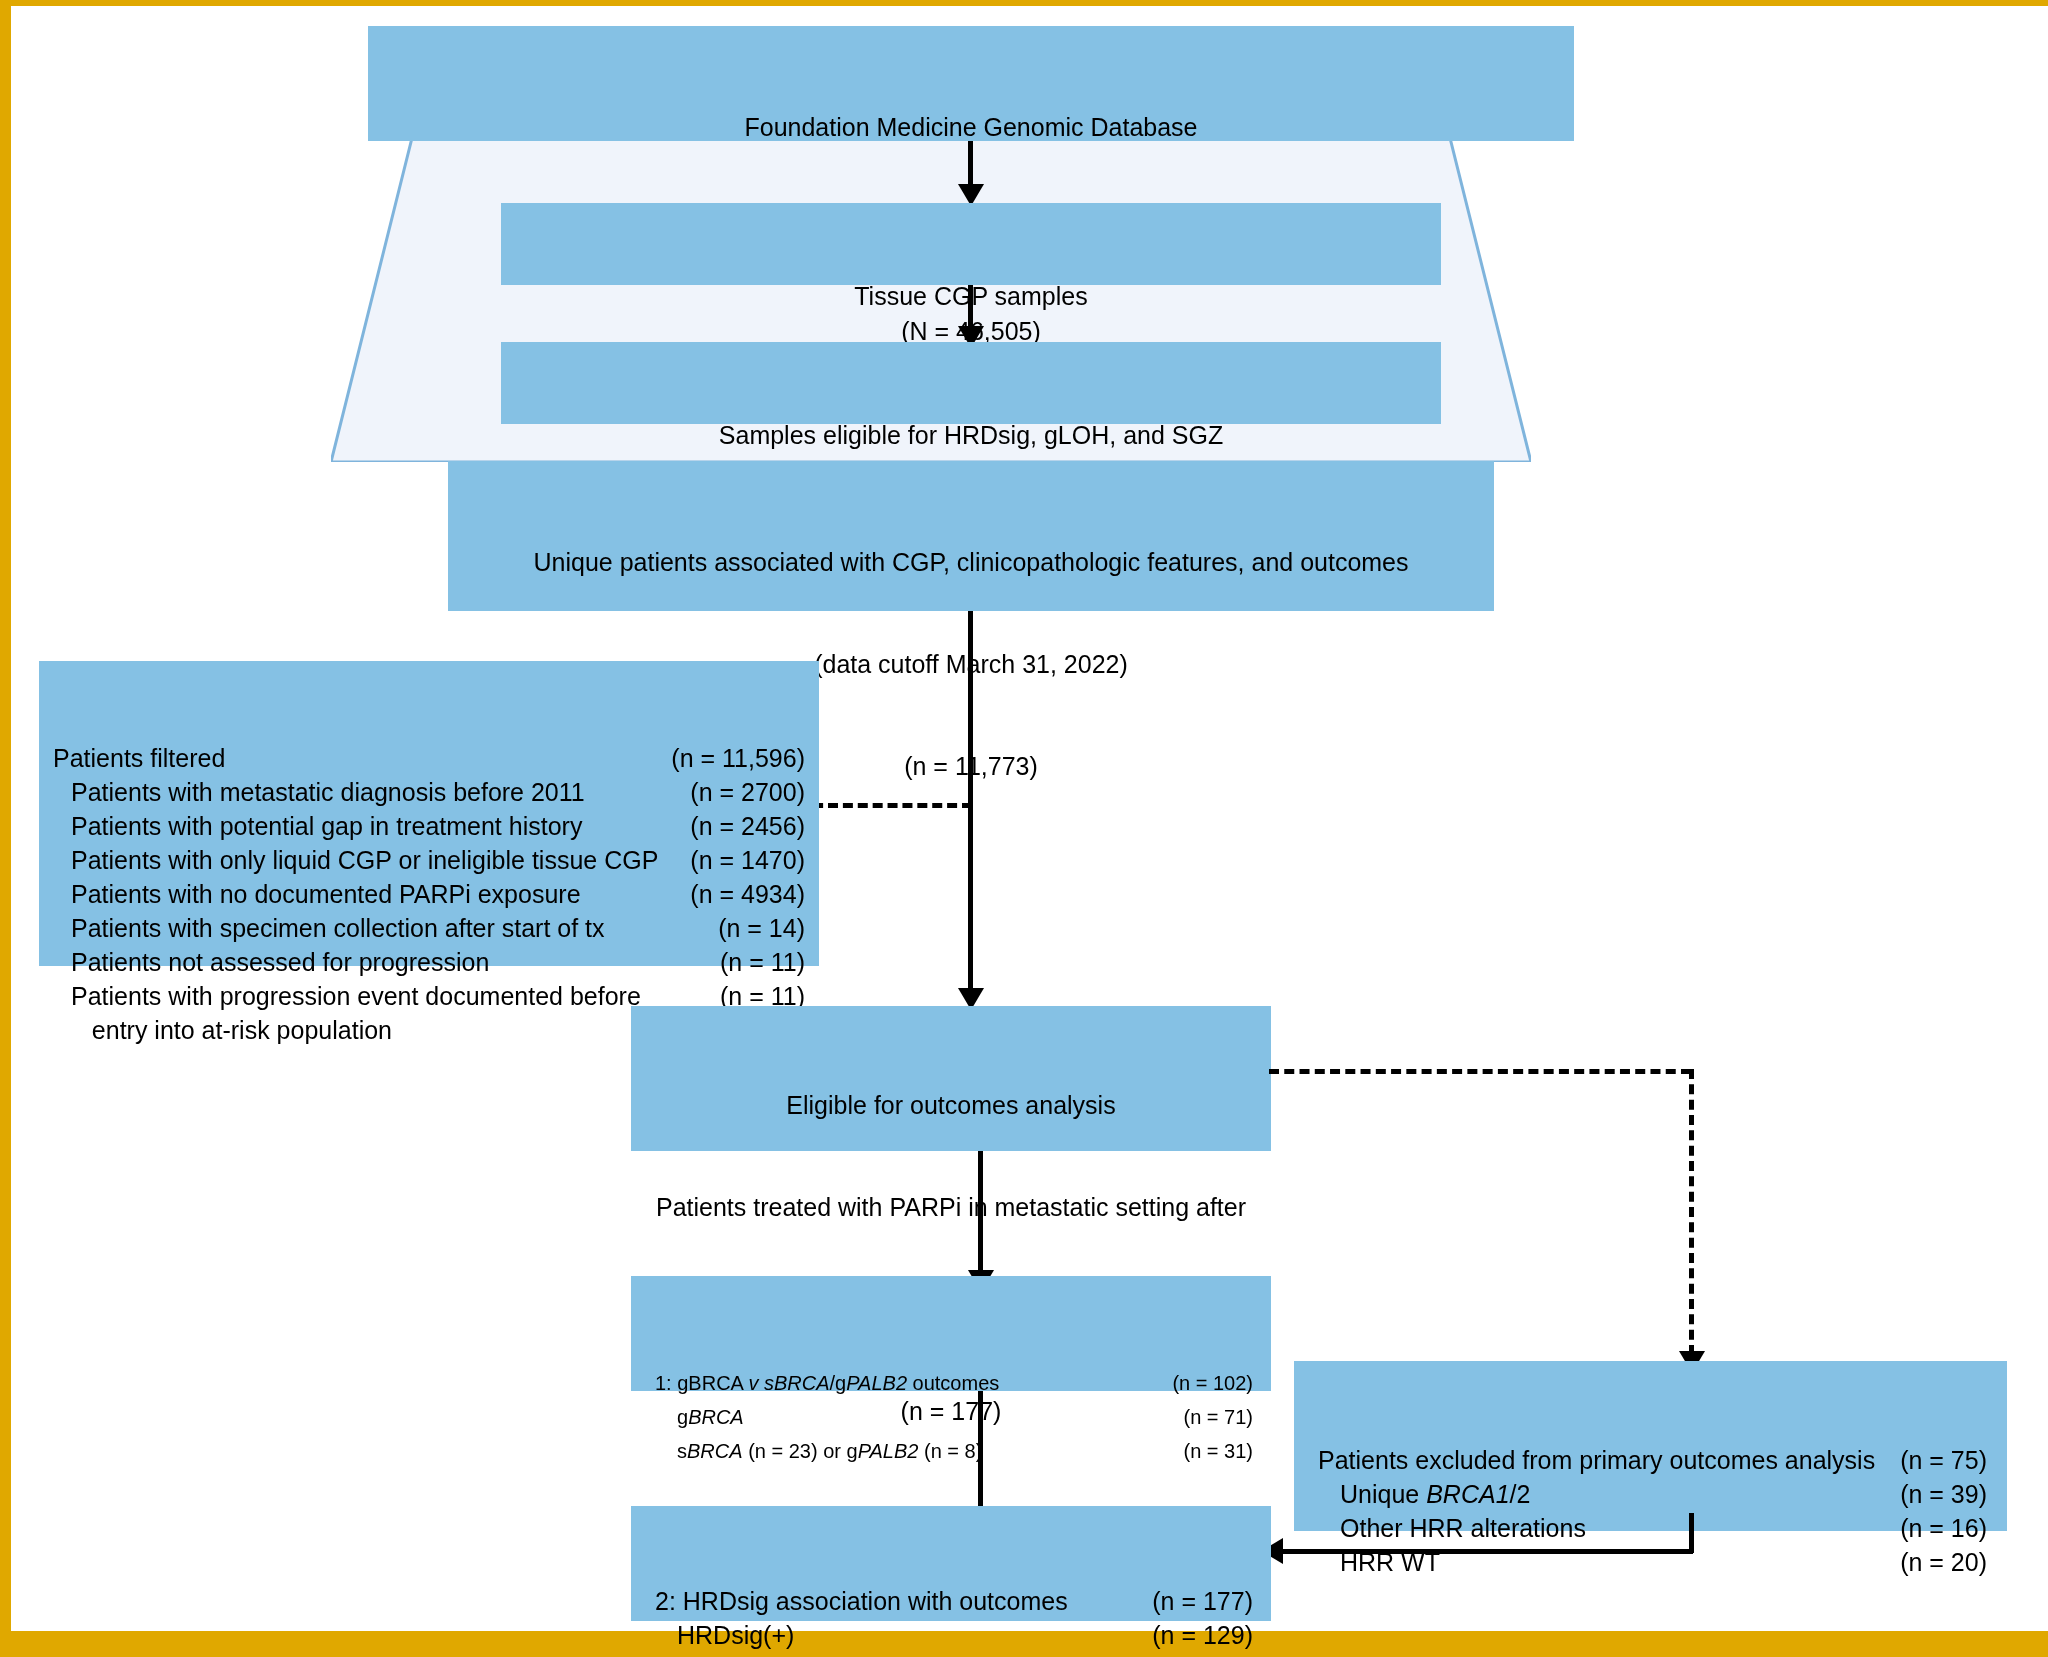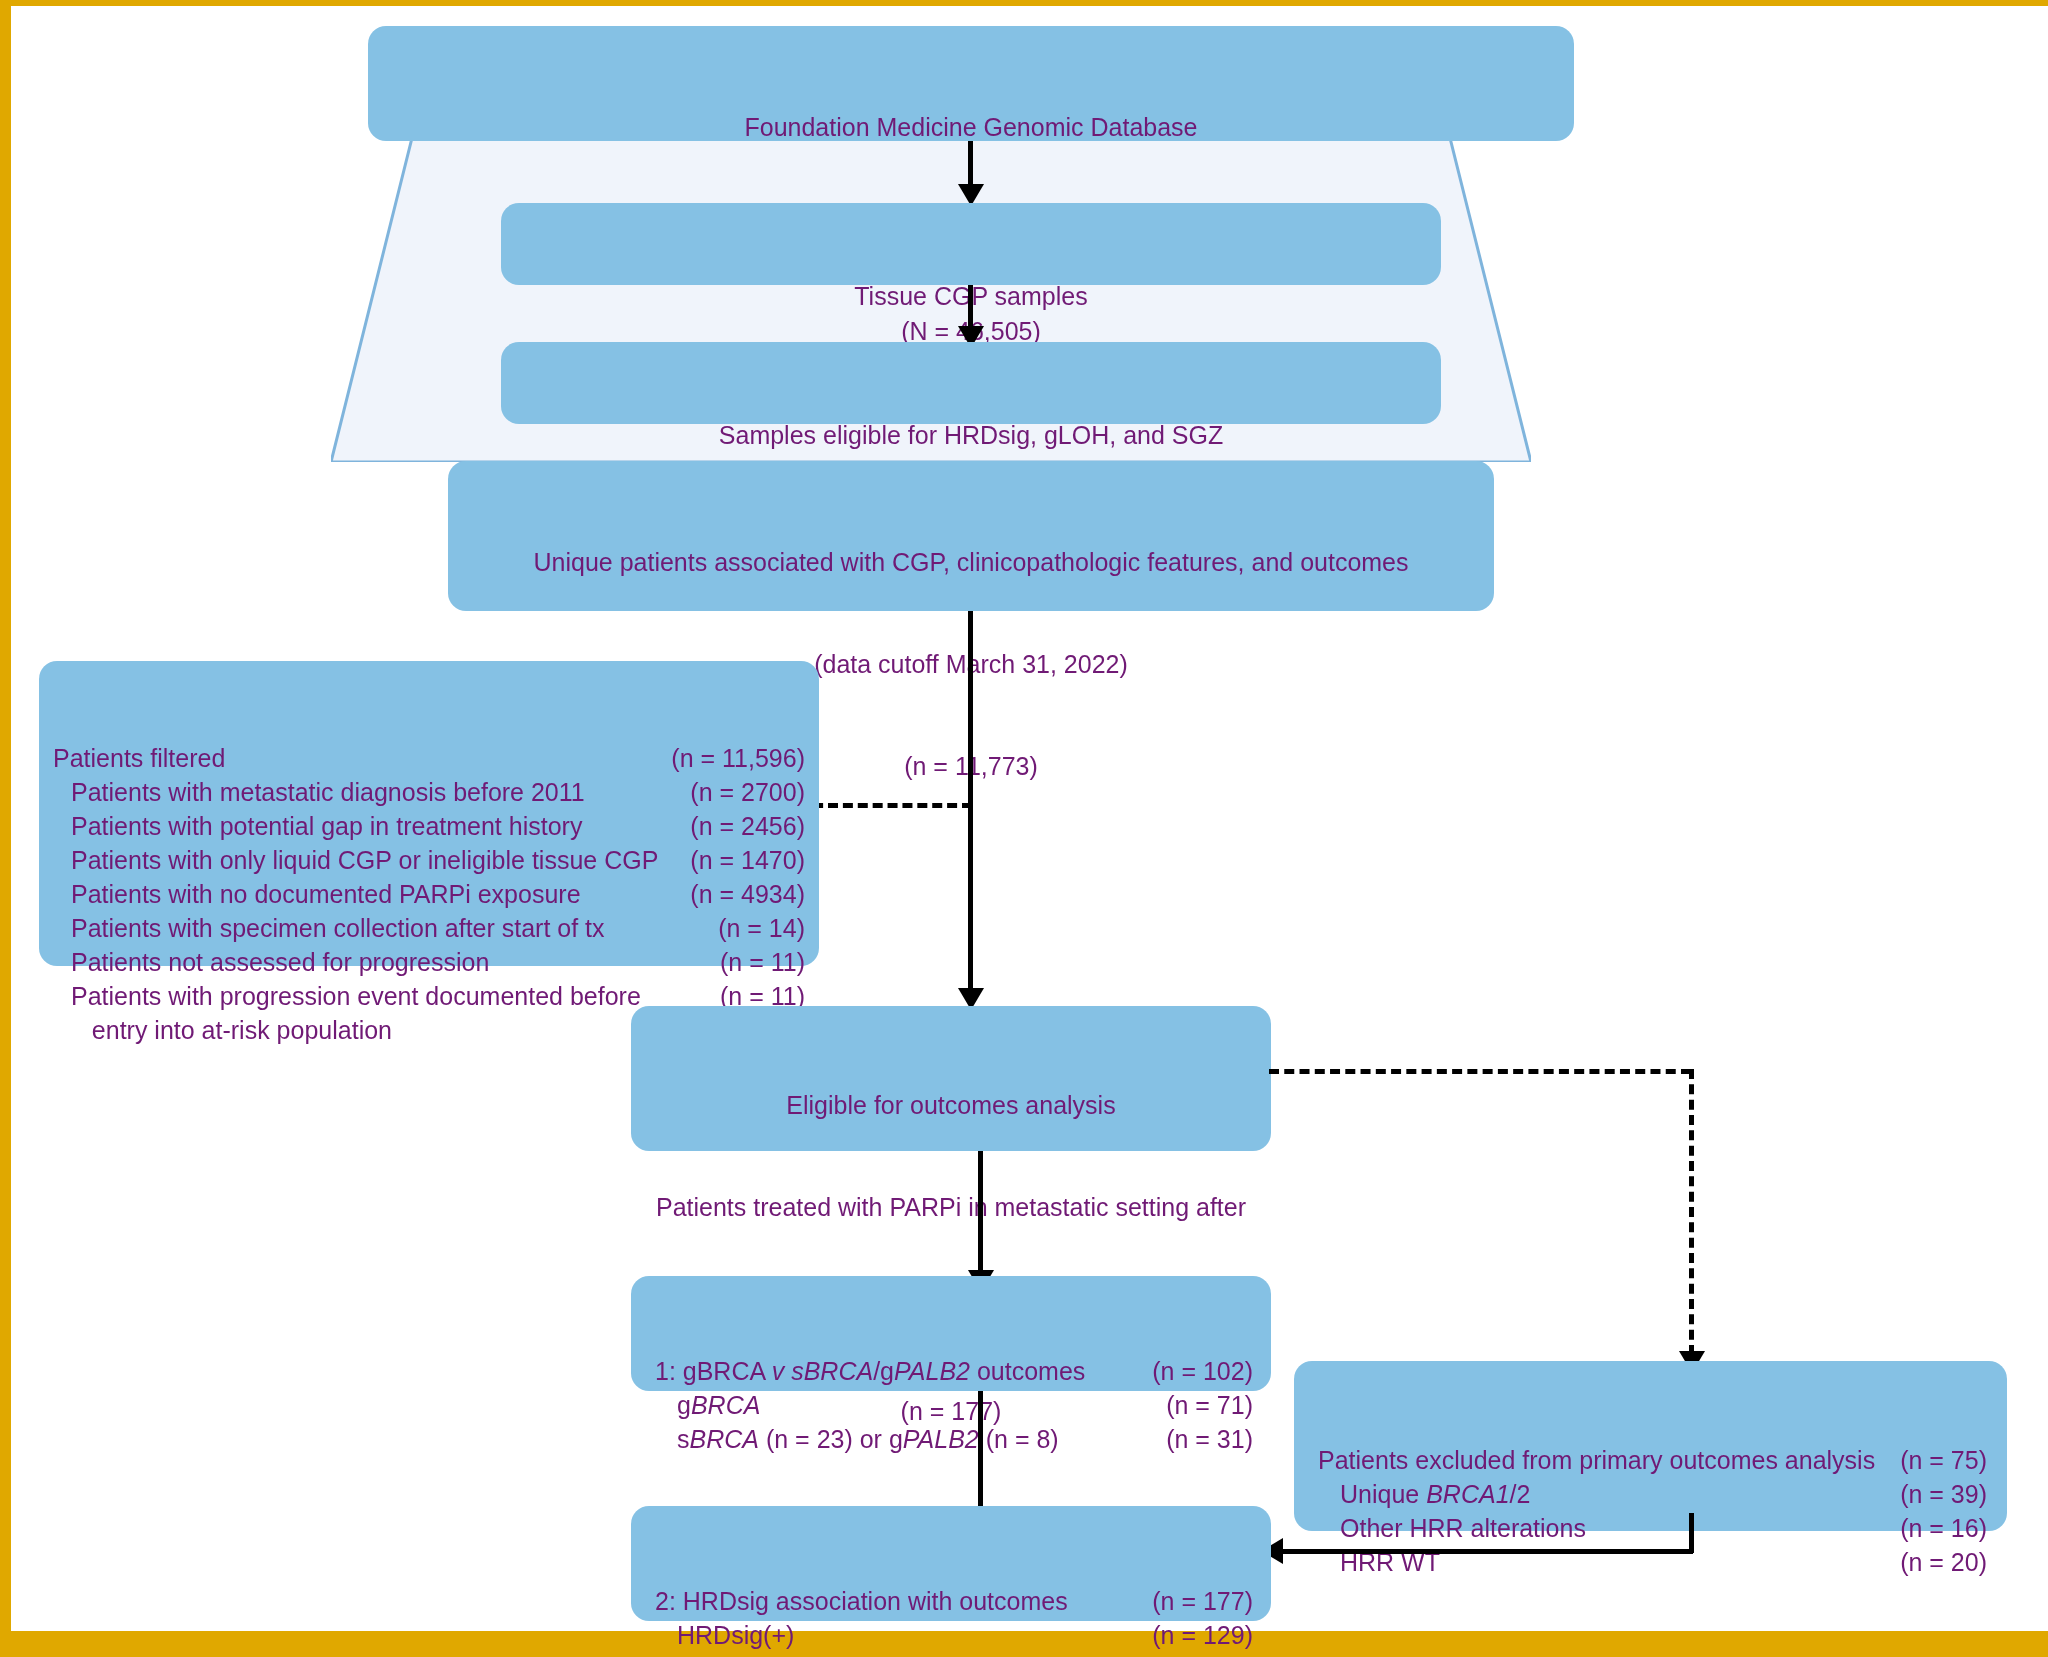--- a/index.html
+++ b/index.html
@@ -40,26 +40,25 @@
     position: absolute;
     left: 11px; top: 6px;
     width: 2037px; height: 1625px;
     background: #ffffff;
   }
 
   
   .box {
     position: absolute;
     background: #85c1e4;
-    color: #701a75;
+    color: #000000;
     font-size: 25px;
     line-height: 34px;
     box-sizing: border-box;
     white-space: pre;
-    border-radius: 18px;
   }
   .box.center {
     text-align: center;
   }
   .box .ln { display: block; }
   .gene { font-style: italic; }
 
   
   #trapezoid {
     position: absolute;
@@ -191,21 +190,21 @@
   </div>
 
   <div class="dashed-h" style="left:1258px; top:1063px; width:422px;"></div>
   <div class="dashed-v" style="left:1678px; top:1063px; height:286px;"></div>
   <div class="arrow-head-down" style="left:1668px; top:1345px;"></div>
 
   <div class="solid-v" style="left:967px; top:1145px; height:122px;"></div>
   <div class="arrow-head-down" style="left:957px; top:1264px;"></div>
 
   <div class="box" style="left:620px; top:1270px; width:640px; height:115px; padding:10px 18px 0 24px;">
-    <table style="border-collapse:collapse; width:100%; font-size:25px; line-height:34px;">
+    <table style="border-collapse:collapse; width:100%; font-size:20px; line-height:34px;margin-top:12px;">
       <tbody><tr>
         <td style="padding:0; white-space:pre;"><span>1: gBRCA </span><span class="gene">v </span><span class="gene">sBRCA</span><span>/g</span><span class="gene">PALB2</span><span> outcomes</span></td>
         <td style="padding:0; text-align:right; white-space:pre;">(n = 102)</td>
       </tr>
       <tr>
         <td style="padding:0 0 0 22px; white-space:pre;"><span>g</span><span class="gene">BRCA</span></td>
         <td style="padding:0; text-align:right; white-space:pre;">(n = 71)</td>
       </tr>
       <tr>
         <td style="padding:0 0 0 22px; white-space:pre;"><span>s</span><span class="gene">BRCA</span><span> (n = 23) or g</span><span class="gene">PALB2</span><span> (n = 8)</span></td>

